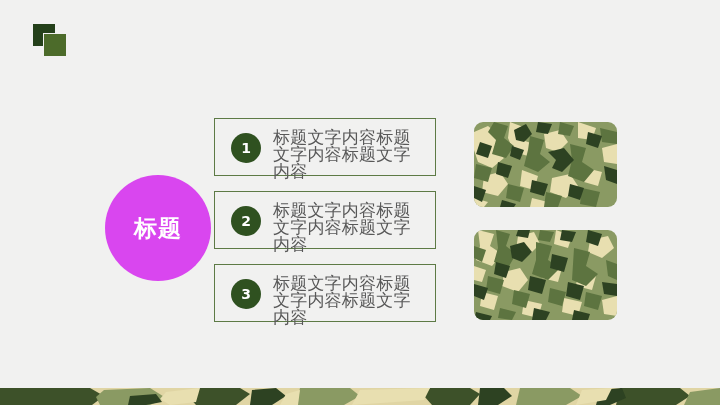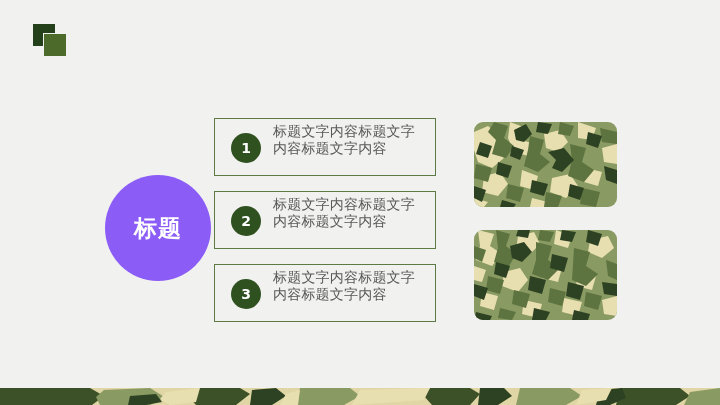--- a/index.html
+++ b/index.html
@@ -60,21 +60,21 @@
   }
 
   
   .main-circle {
     position: absolute;
     left: 105px;
     top: 175px;
     width: 106px;
     height: 106px;
     border-radius: 50%;
-    background: #8b5cf6;
+    background: #d946ef;
     display: flex;
     flex-direction: column;
     align-items: center;
     justify-content: center;
     color: #ffffff;
     font-size: 23px;
     font-weight: bold;
     line-height: 27px;
     letter-spacing: 1px;
     text-align: center;
@@ -108,23 +108,23 @@
     color: #ffffff;
     font-size: 14px;
     font-weight: bold;
     display: flex;
     align-items: center;
     justify-content: center;
   }
   .row-text {
     position: absolute;
     left: 58px;
-    top: 4px;
+    top: 10px;
     width: 152px;
-    font-size: 14px;
+    font-size: 17px;
     line-height: 17px;
     color: #585858;
     letter-spacing: 0.2px;
   }
 
   
   .camo {
     position: absolute;
     overflow: hidden;
     border-radius: 9px;

